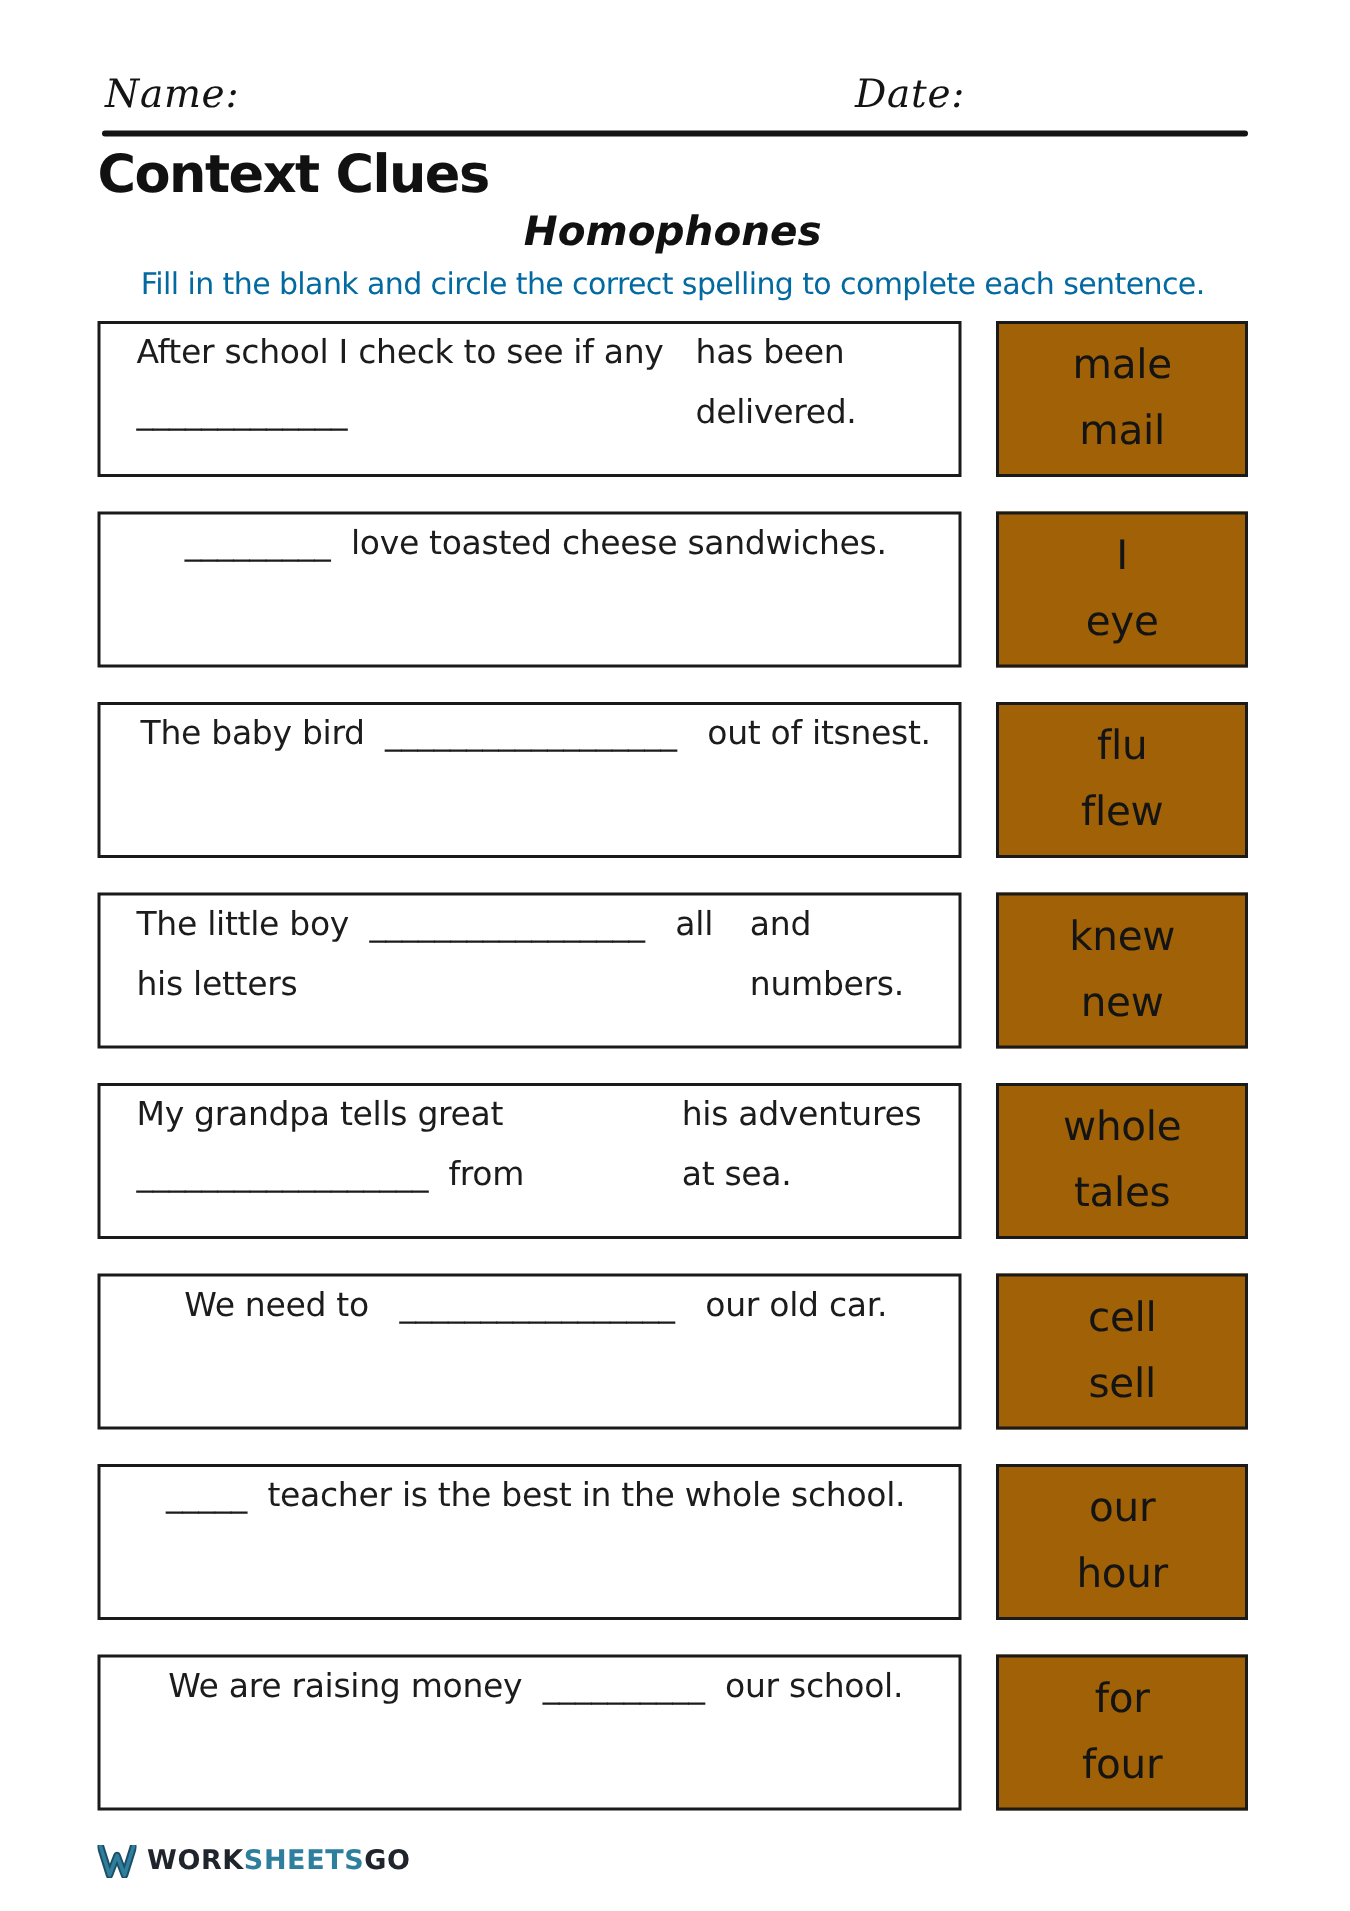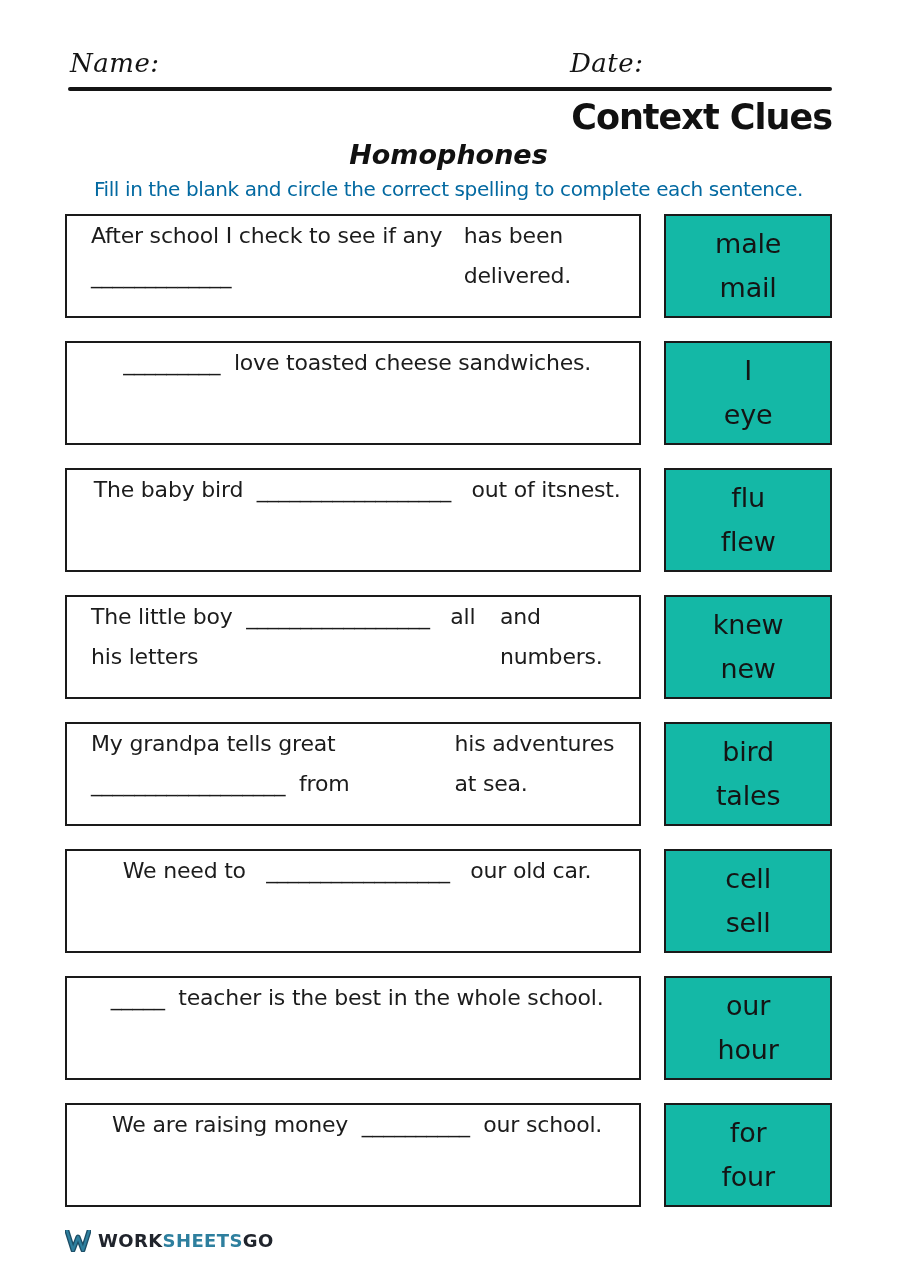--- a/index.html
+++ b/index.html
@@ -19,21 +19,21 @@
   .name-label{left:70px;}
   .date-label{left:570px;}
   .rule{
     position:absolute;left:68px;top:87px;width:764px;height:4px;
     background:#141414;border-radius:2px;
   }
 
   
   .content{position:absolute;left:65px;top:96px;width:767px;}
   .title{
-    margin:0;text-align:right;font-size:35px;font-weight:800;
+    margin:0;text-align:left;font-size:35px;font-weight:800;
     letter-spacing:-1px;color:#111;line-height:1.2;
   }
   .subtitle{
     margin:2px 0 0;text-align:center;font-size:27px;font-weight:800;
     font-style:italic;color:#111;line-height:1.1;
   }
   .instruction{
     margin:7px 0 12px;text-align:center;font-size:20px;color:#0369a1;
     letter-spacing:-.4px;white-space:nowrap;line-height:1.25;
   }
@@ -44,21 +44,21 @@
     width:590px;box-sizing:border-box;border:2px solid #1a1a1a;
     display:flex;flex-direction:row;justify-content:center;
     padding:0 16px 0 24px;font-size:22px;line-height:40px;
     letter-spacing:-.2px;background:#fff;
   }
   .q-line{white-space:pre-wrap;color:#1c1c1c;}
   .q-line:empty{display:none;}
   .w-box{
     width:172px;box-sizing:border-box;border:2px solid #1a1a1a;
     display:flex;flex-direction:column;justify-content:center;align-items:center;
-    font-size:27px;line-height:44px;background:#14b8a6;color:#141414;
+    font-size:27px;line-height:44px;background:#a16207;color:#141414;
     letter-spacing:-.2px;text-align:center;
   }
 
   
   .footer{
     display:flex;align-items:center;justify-content:flex-start;gap:7px;
     margin-top:14px;
   }
   .brand{
     font-size:18px;font-weight:800;letter-spacing:.4px;line-height:1;
@@ -123,21 +123,21 @@
         <div class="w-word">new</div>
       </div>
     </div>
 
     <div class="row">
       <div class="q-box">
         <div class="q-line">My grandpa tells great  __________________  from</div>
         <div class="q-line">his adventures at sea.</div>
       </div>
       <div class="w-box">
-        <div class="w-word">bird</div>
+        <div class="w-word">whole</div>
         <div class="w-word">tales</div>
       </div>
     </div>
 
     <div class="row">
       <div class="q-box">
         <div class="q-line">We need to   _________________   our old car.</div>
 
       </div>
       <div class="w-box">

